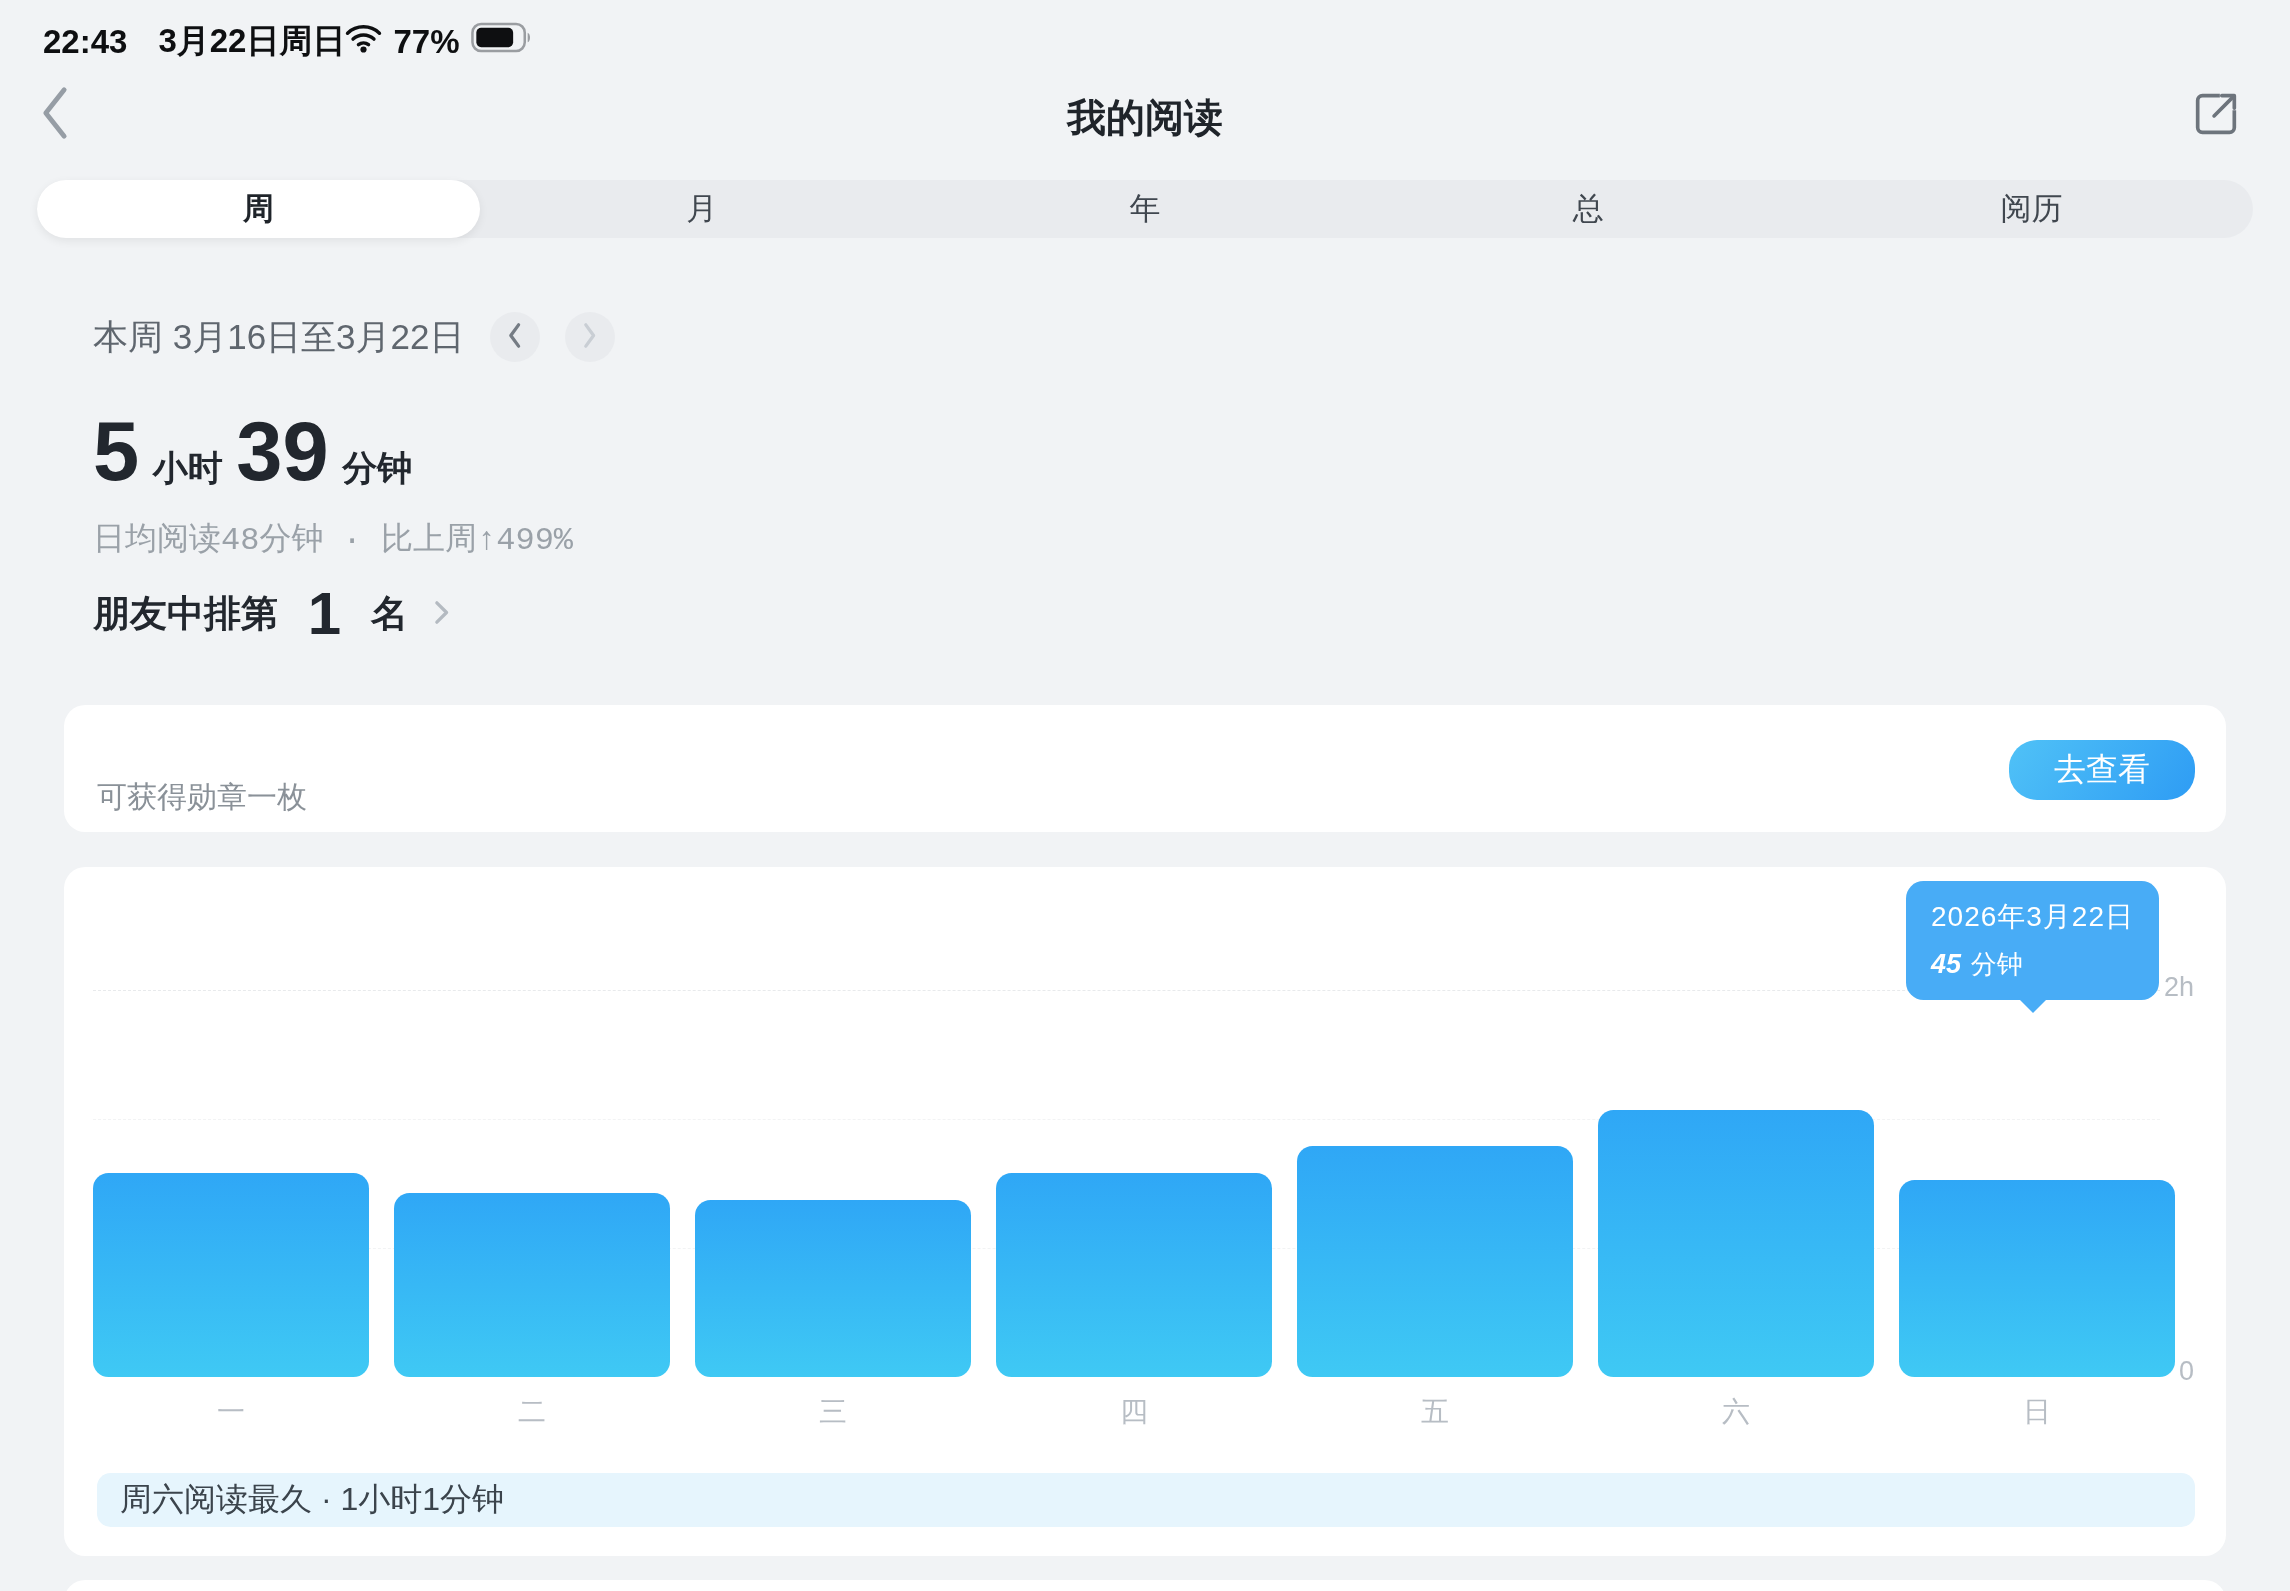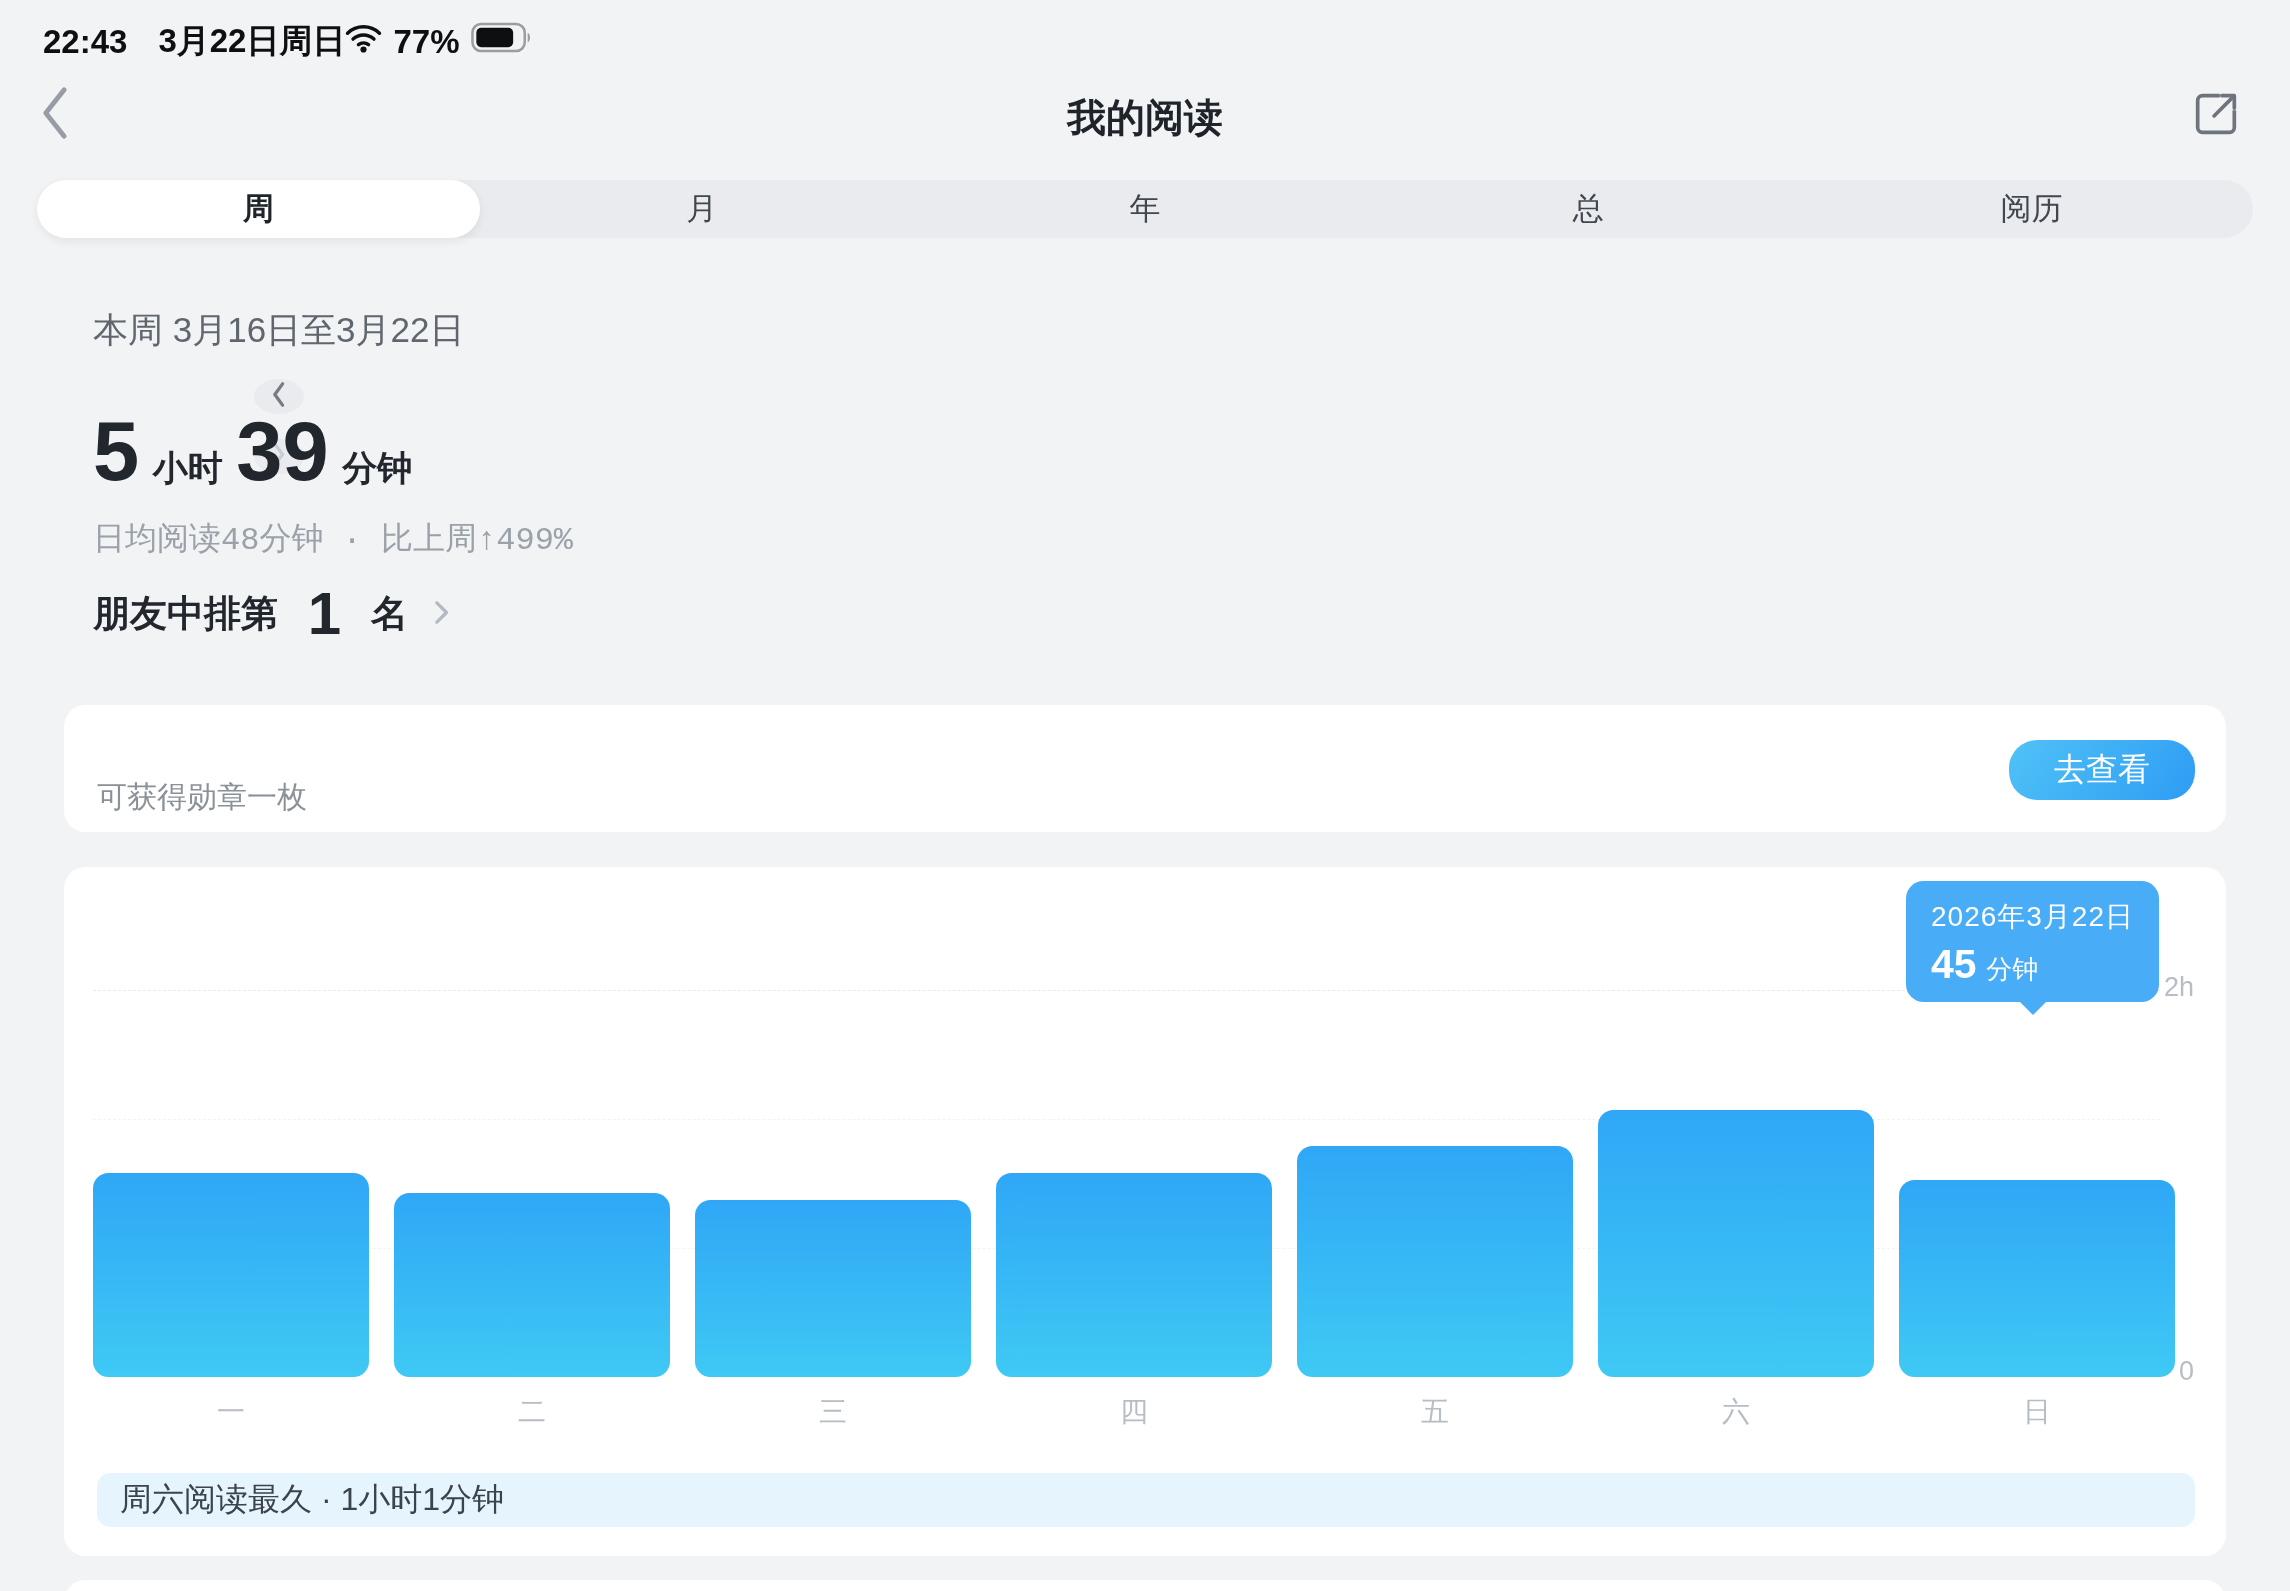--- a/index.html
+++ b/index.html
@@ -29,21 +29,21 @@
   
   .tab-bar{ position:absolute; top:180px; left:37px; width:2216px; height:58px;
     background:#e9ebee; border-radius:29px; display:flex; align-items:stretch;}
   .tab{ flex:1; display:flex; align-items:center; justify-content:center;
     font-size:31px; color:#40474f; border-radius:29px; cursor:pointer;}
   .tab.selected{ background:#ffffff; font-weight:700; color:#1f242a;
     box-shadow:0 2.9px 9.7px rgba(0,0,0,0.07);}
 
   
   .week-row{ position:absolute; top:307px; left:93px; height:60px;
-    display:flex; align-items:center; gap:25px;flex-direction:column;}
+    display:flex; align-items:center; gap:25px;}
   .week-label{ font-size:35px; color:#5f666e;}
   .nav-btn{ width:50px; height:50px; border-radius:50%; background:#e9ebee;
     display:flex; align-items:center; justify-content:center; cursor:pointer;}
 
   
   .summary{ position:absolute; top:408px; left:93px;}
   .summary-main{ display:flex; align-items:baseline; gap:13.6px; color:#22272e;}
   .summary-main .num{ font-size:83px; font-weight:700; line-height:87px;}
   .summary-main .unit{ font-size:35px; font-weight:700;}
   .summary-sub{ margin-top:22px; font-size:32px; color:#9aa1a8;font-family:Liberation Mono, monospace;}
@@ -85,21 +85,21 @@
   .labels{ position:absolute; left:29px; top:526px; width:2082px; display:flex; gap:25px;}
   .bar-label{ flex:1; text-align:center; font-size:28px; color:#b7bdc4;}
 
   .tooltip{ position:absolute; left:1842px; top:13.6px; background:#48acf6;
     border-radius:17.5px; padding:17.5px 25px 15.5px 25px; color:#ffffff;}
   .tooltip::after{ content:""; position:absolute; left:50%; bottom:-12.6px;
     transform:translateX(-50%); width:0; height:0;
     border:13.6px solid transparent; border-bottom:0; border-top:13.6px solid #48acf6;}
   .tooltip-date{ font-size:28px; letter-spacing:1px;}
   .tooltip-value{ margin-top:7.8px; display:flex; align-items:baseline; gap:9.7px;}
-  .tooltip-value .v{ font-size:41px; font-weight:700; line-height:41px;}
+  .tooltip-value .v{ font-size:27px; font-weight:700; line-height:41px;font-style:italic;}
   .tooltip-value .u{ font-size:26px;}
 
   .footnote{ position:absolute; left:33px; top:606px; width:2098px; height:54px;
     background:#e6f5fd; border-radius:13.6px; display:flex; align-items:center;
     padding-left:23px; font-size:32px; color:#3b444c;}
 
   .next-card{ position:absolute; top:1580px; left:64px; width:2162px; height:58px;
     background:#ffffff; border-radius:21.3px 21.3px 0 0;}
 </style>
 </head>

